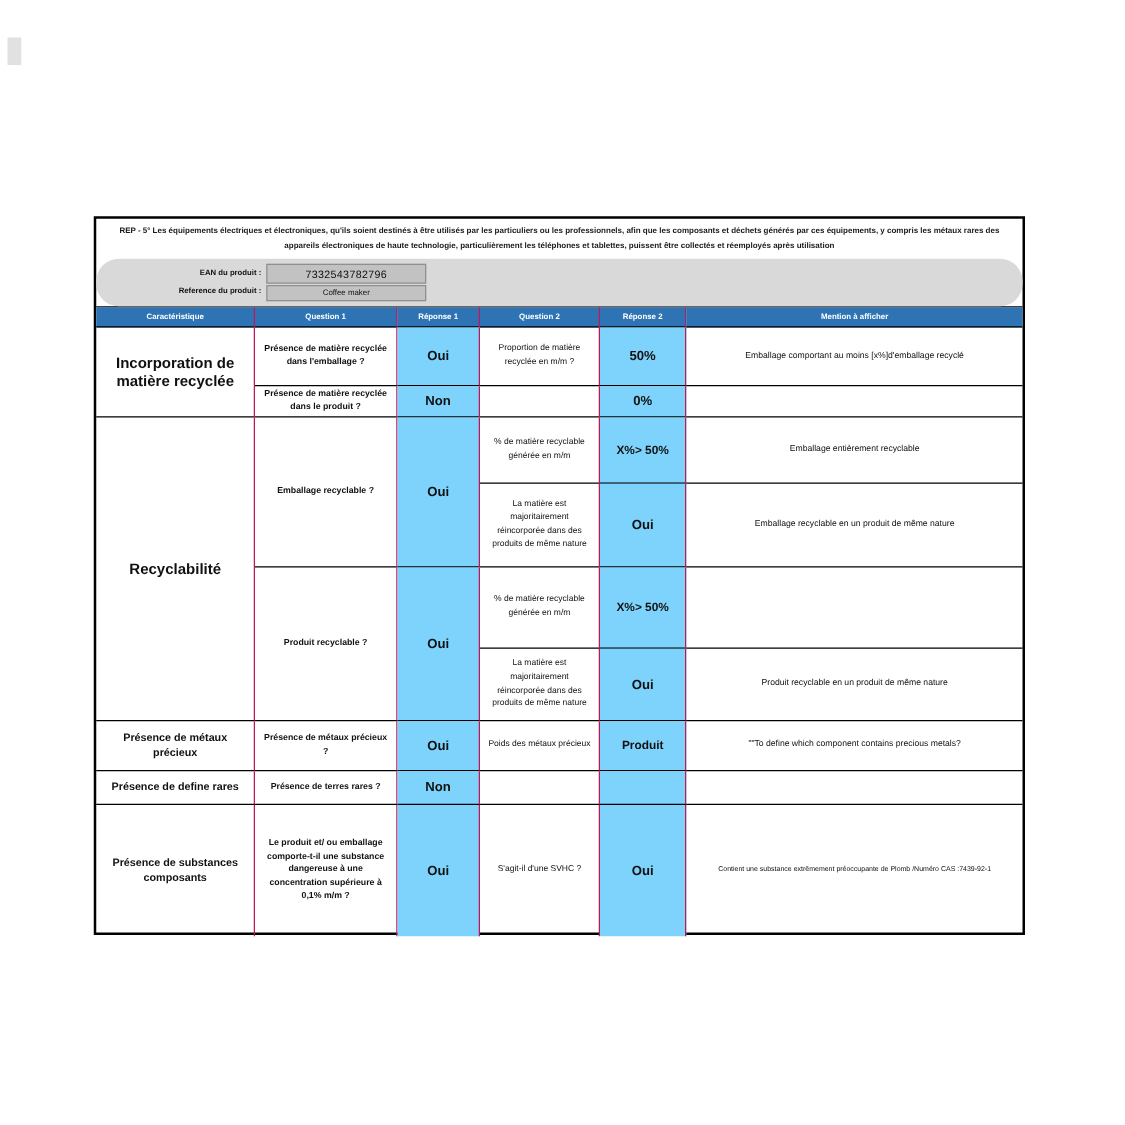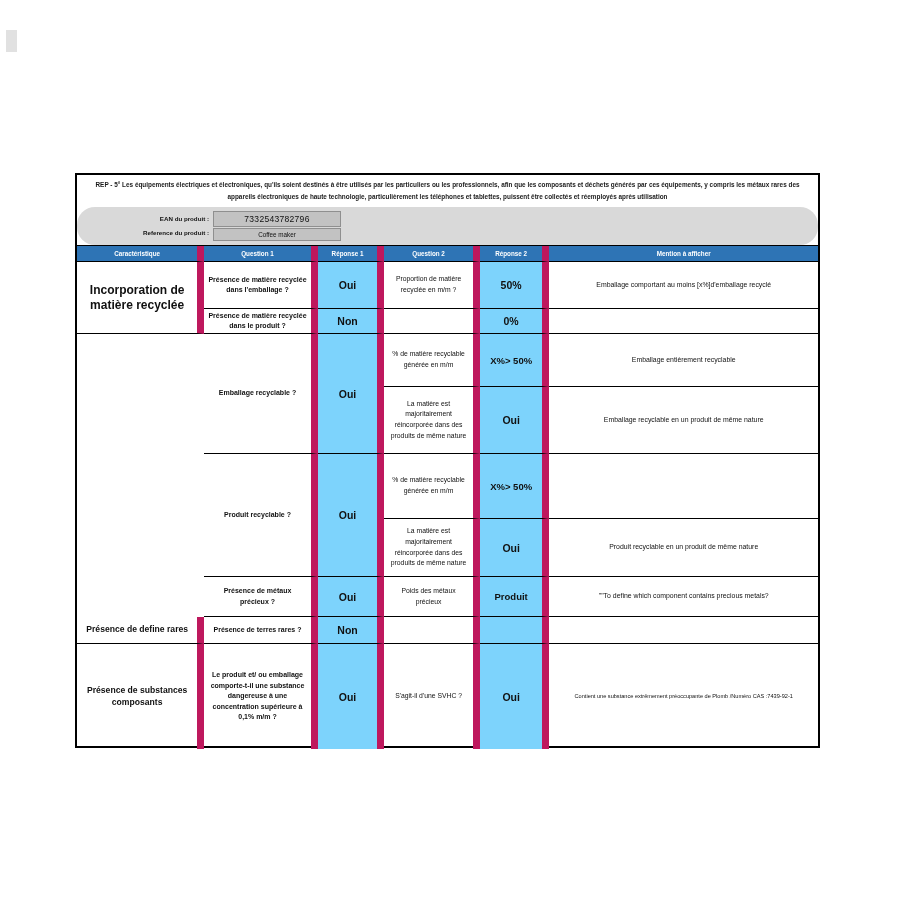--- a/index.html
+++ b/index.html
@@ -21,21 +21,21 @@
   .valbox { position:absolute; left:136px; width:128px; background:#c2c2c2; border:1px solid #8f8f8f;
             display:flex; align-items:center; justify-content:center; }
   .valbox.ean { top:4px; height:16px; font-size:8.5px; letter-spacing:.3px; }
   .valbox.ref { top:21px; height:13px; font-size:6.3px; }
 
   
   .grid { display:grid; width:100%;
           grid-template-columns:128fr 114fr 67fr 96fr 70fr 270fr;
           grid-template-rows:16px 47px 25px 53px 67px 65px 58px 40px 27px 105px;
           border-top:1px solid #000; }
-  .cell { border-right:7px solid #be185d; border-bottom:1px solid #000;
+  .cell { border-right:1px solid #be185d; border-bottom:1px solid #000;
           display:flex; align-items:center; justify-content:center;
           text-align:center; padding:2px 4px; overflow:hidden; }
   .cell.last { border-right:none; }
   .cell.nobot { border-bottom:none; }
   .hdr { background:#2e74b5; color:#fff; font-size:6.3px; font-weight:bold; padding:1px 2px; }
   .gray { background:#7dd3fc; }
   .char-big { font-size:12px; font-weight:bold; line-height:1.25; }
   .char-sm  { font-size:8.6px; font-weight:bold; line-height:1.3; }
   .q1 { font-size:7px; font-weight:bold; line-height:1.5; }
   .q2 { font-size:6.8px; line-height:1.55; }
@@ -80,20 +80,21 @@
       <div class="cell q2 c4" style="grid-row:2">Proportion de matière recyclée en m/m ?</div>
       <div class="cell ans gray c5" style="grid-row:2">50%</div>
       <div class="cell mention c6 last" style="grid-row:2">Emballage comportant au moins [x%]d'emballage recyclé</div>
 
       <div class="cell q1 c2" style="grid-row:3">Présence de matière recyclée dans le produit ?</div>
       <div class="cell ans gray c3" style="grid-row:3">Non</div>
       <div class="cell q2 c4" style="grid-row:3"></div>
       <div class="cell ans gray c5" style="grid-row:3">0%</div>
       <div class="cell mention c6 last" style="grid-row:3"></div>
 
+      <div class="cell char-big c1" style="grid-row:4/8">Recyclabilité</div>
 
       <div class="cell q1 c2" style="grid-row:4/6">Emballage recyclable ?</div>
       <div class="cell ans gray c3" style="grid-row:4/6">Oui</div>
       <div class="cell q2 c4" style="grid-row:4">% de matière recyclable générée en m/m</div>
       <div class="cell ans-sm gray c5" style="grid-row:4">X%&gt; 50%</div>
       <div class="cell mention c6 last" style="grid-row:4">Emballage entièrement recyclable</div>
 
       <div class="cell q2 c4" style="grid-row:5">La matière est majoritairement réincorporée dans des produits de même nature</div>
       <div class="cell ans gray c5" style="grid-row:5">Oui</div>
       <div class="cell mention c6 last" style="grid-row:5">Emballage recyclable en un produit de même nature</div>
@@ -101,20 +102,21 @@
       <div class="cell q1 c2" style="grid-row:6/8">Produit recyclable ?</div>
       <div class="cell ans gray c3" style="grid-row:6/8">Oui</div>
       <div class="cell q2 c4" style="grid-row:6">% de matière recyclable générée en m/m</div>
       <div class="cell ans-sm gray c5" style="grid-row:6">X%&gt; 50%</div>
       <div class="cell mention c6 last" style="grid-row:6"></div>
 
       <div class="cell q2 c4" style="grid-row:7">La matière est majoritairement réincorporée dans des produits de même nature</div>
       <div class="cell ans gray c5" style="grid-row:7">Oui</div>
       <div class="cell mention c6 last" style="grid-row:7">Produit recyclable en un produit de même nature</div>
 
+      <div class="cell char-sm c1" style="grid-row:8">Présence de métaux précieux</div>
       <div class="cell q1 c2" style="grid-row:8">Présence de métaux précieux ?</div>
       <div class="cell ans gray c3" style="grid-row:8">Oui</div>
       <div class="cell q2 c4" style="grid-row:8">Poids des métaux précieux</div>
       <div class="cell ans-sm gray c5" style="grid-row:8">Produit</div>
       <div class="cell mention c6 last" style="grid-row:8">""To define which component contains precious metals?</div>
 
       <div class="cell char-sm c1" style="grid-row:9">Présence de define rares</div>
       <div class="cell q1 c2" style="grid-row:9">Présence de terres rares ?</div>
       <div class="cell ans gray c3" style="grid-row:9">Non</div>
       <div class="cell q2 c4" style="grid-row:9"></div>

